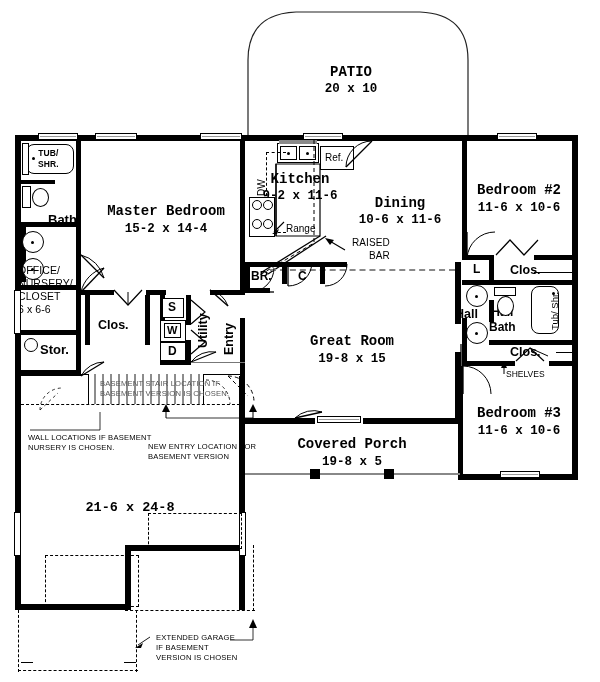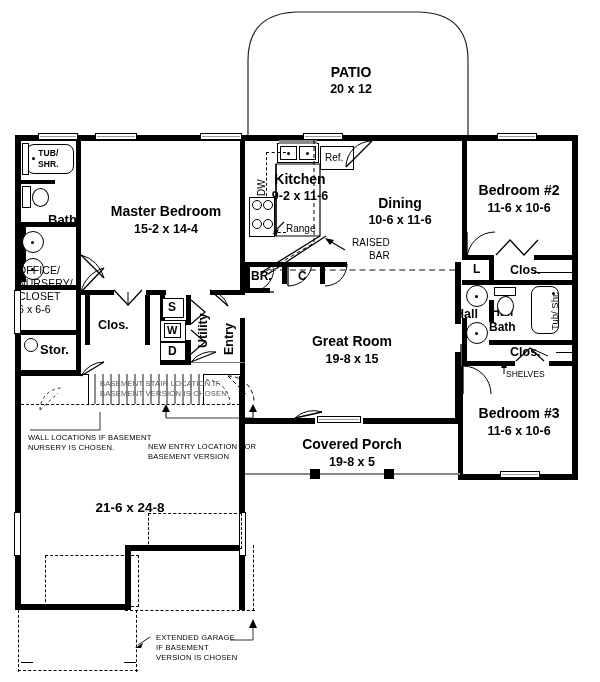--- a/index.html
+++ b/index.html
@@ -31,35 +31,35 @@
   .win{position:absolute;background:#ffffff;border:1px solid #000;box-sizing:border-box;}
   .win i{position:absolute;left:1px;right:1px;top:50%;height:1px;background:#9a9a9a;display:block;margin-top:-1px;}
 
   
   .lbl{position:absolute;color:#000;white-space:nowrap;}
   .room{font-weight:bold;font-size:14px;text-align:center;}
   .dim{font-weight:bold;font-size:12.5px;text-align:center;}
   .sm{font-weight:bold;font-size:12px;}
   .tiny{font-size:8.5px;letter-spacing:.1px;line-height:11px;}
   .note{font-size:7.6px;line-height:10px;letter-spacing:.2px;}
-  .center{transform:translateX(-50%);text-align:center;}
+  .center{transform:translateX(-50%);text-align:center;font-family:Liberation Mono, monospace;}
   .vert{transform:rotate(-90deg);transform-origin:left top;}
   svg.ov{position:absolute;left:0;top:0;width:600px;height:682px;overflow:visible;pointer-events:none;}
 </style>
 </head>
 <body>
 
 <div id="plan">
 
   <svg class="ov">
     <path d="M248,138 L248,60 Q248,14 296,12 L420,12 Q468,14 468,60 L468,138" fill="none" stroke="#222" stroke-width="1.2"></path>
   </svg>
 
   <div class="lbl room center" style="left:351px;top:64px;">PATIO</div>
-  <div class="lbl dim center" style="left:351px;top:82px;">20 x 12</div>
+  <div class="lbl dim center" style="left:351px;top:82px;">20 x 10</div>
 
   <div class="wall" style="left:15px;top:135px;width:233px;height:6px;"></div>
 
   <div class="wall" style="left:248px;top:135px;width:220px;height:6px;"></div>
 
   <div class="wall" style="left:462px;top:135px;width:116px;height:6px;"></div>
 
   <div class="wall" style="left:572px;top:135px;width:6px;height:345px;"></div>
 
   <div class="wall" style="left:15px;top:135px;width:6px;height:240px;"></div>

